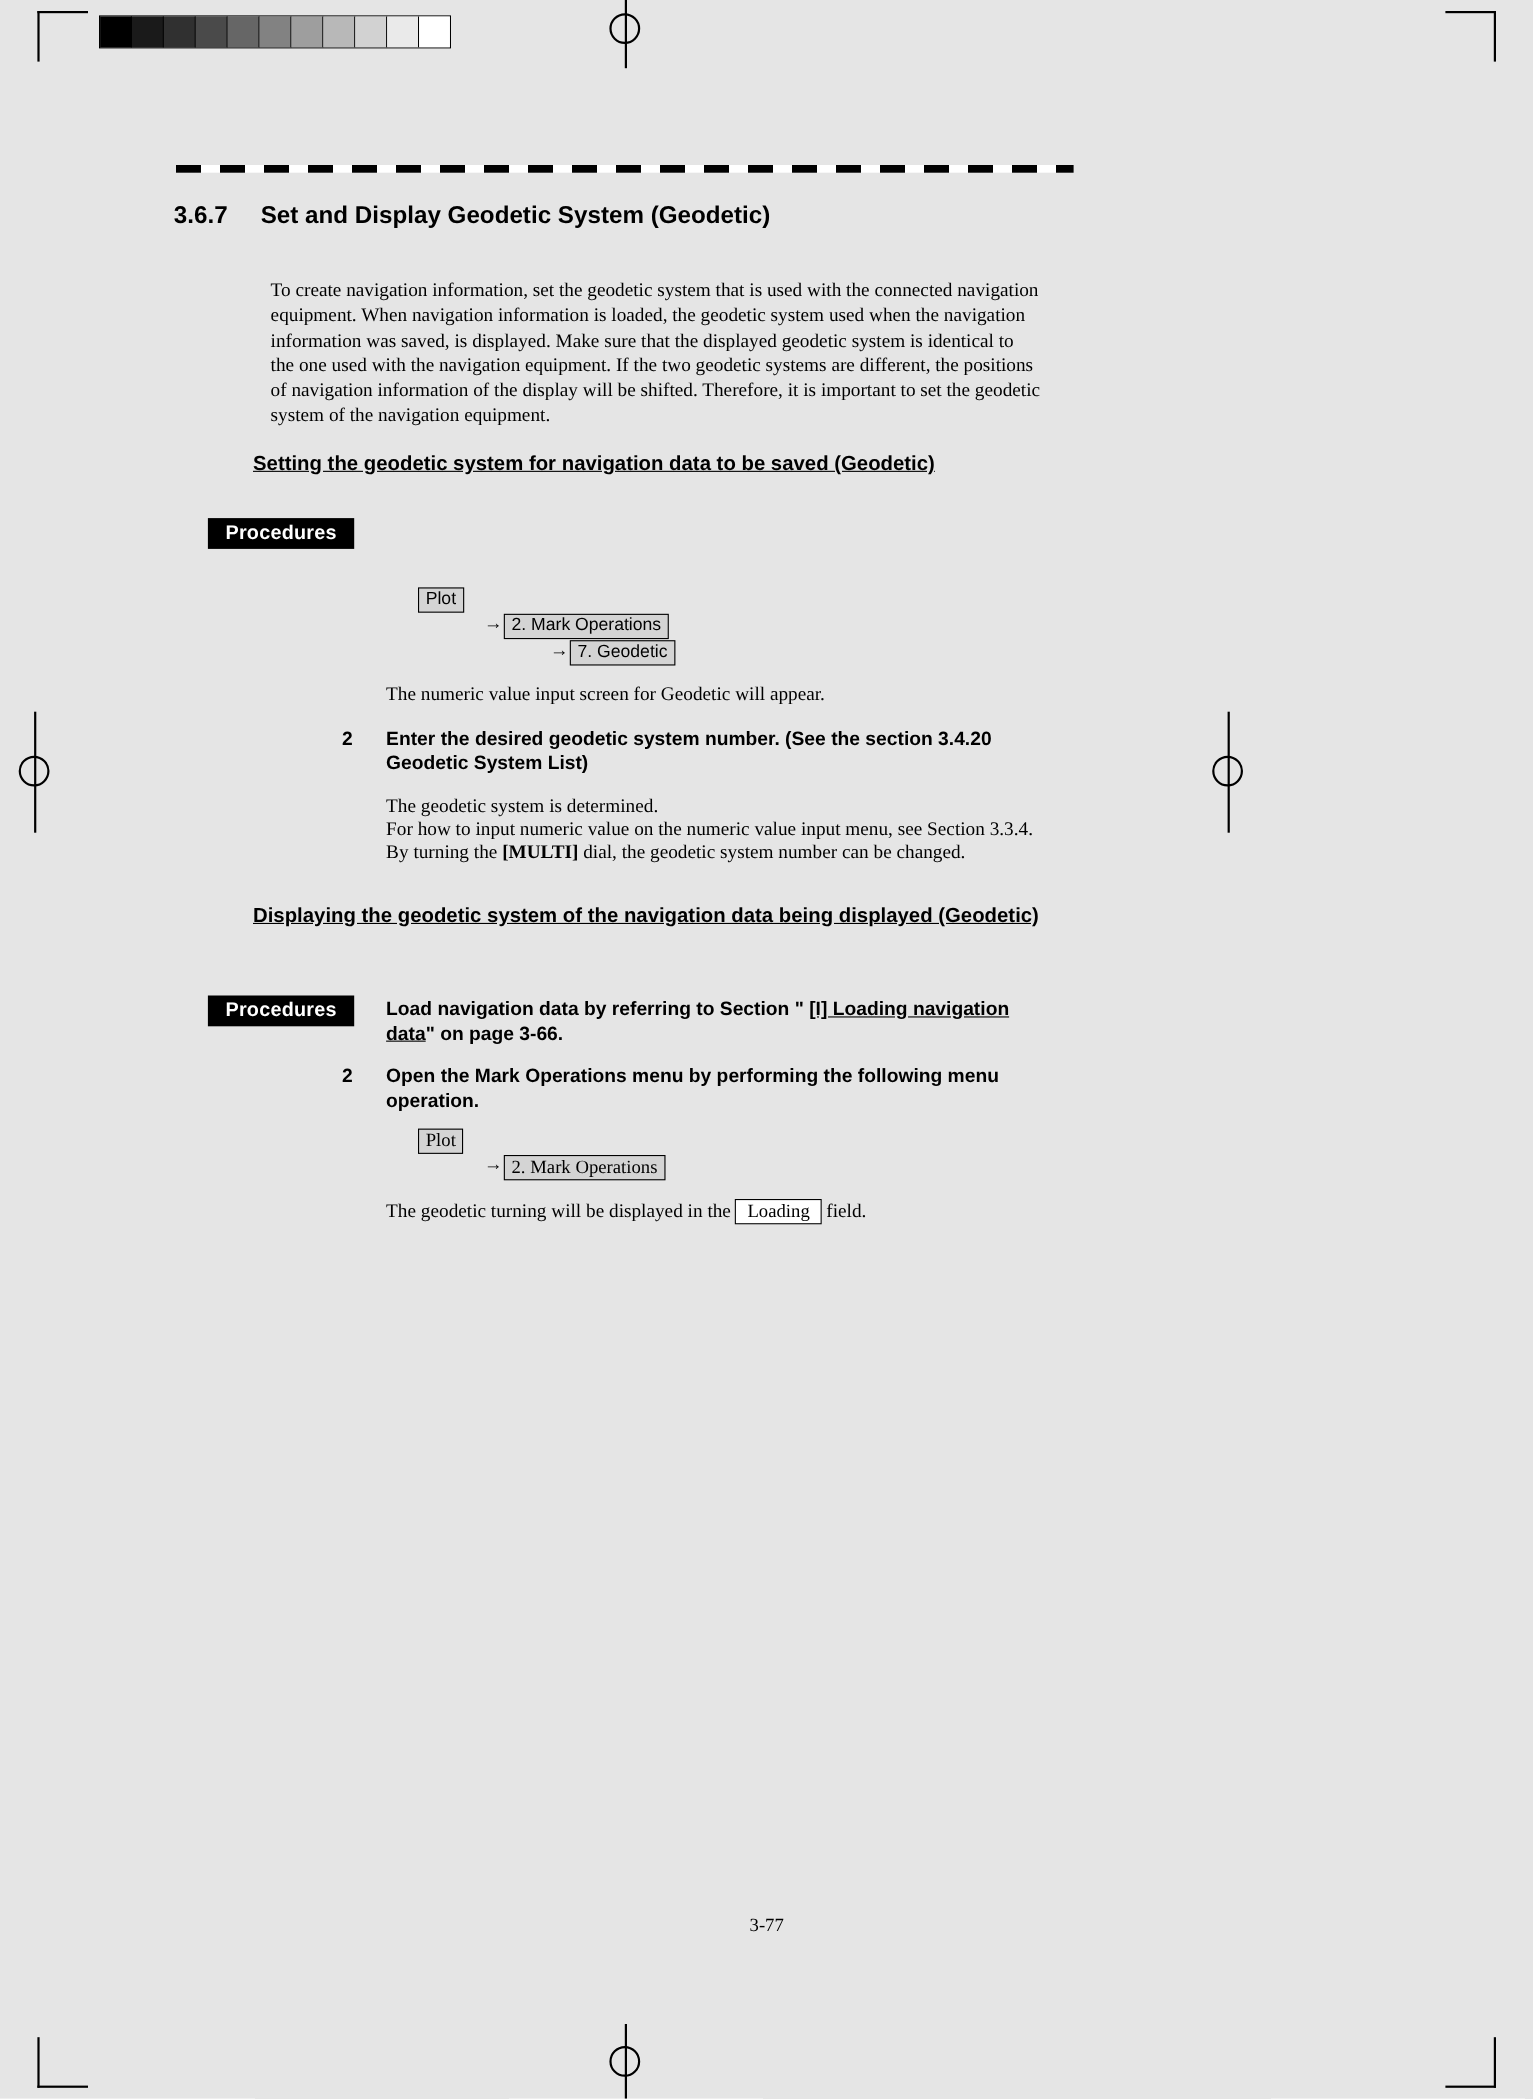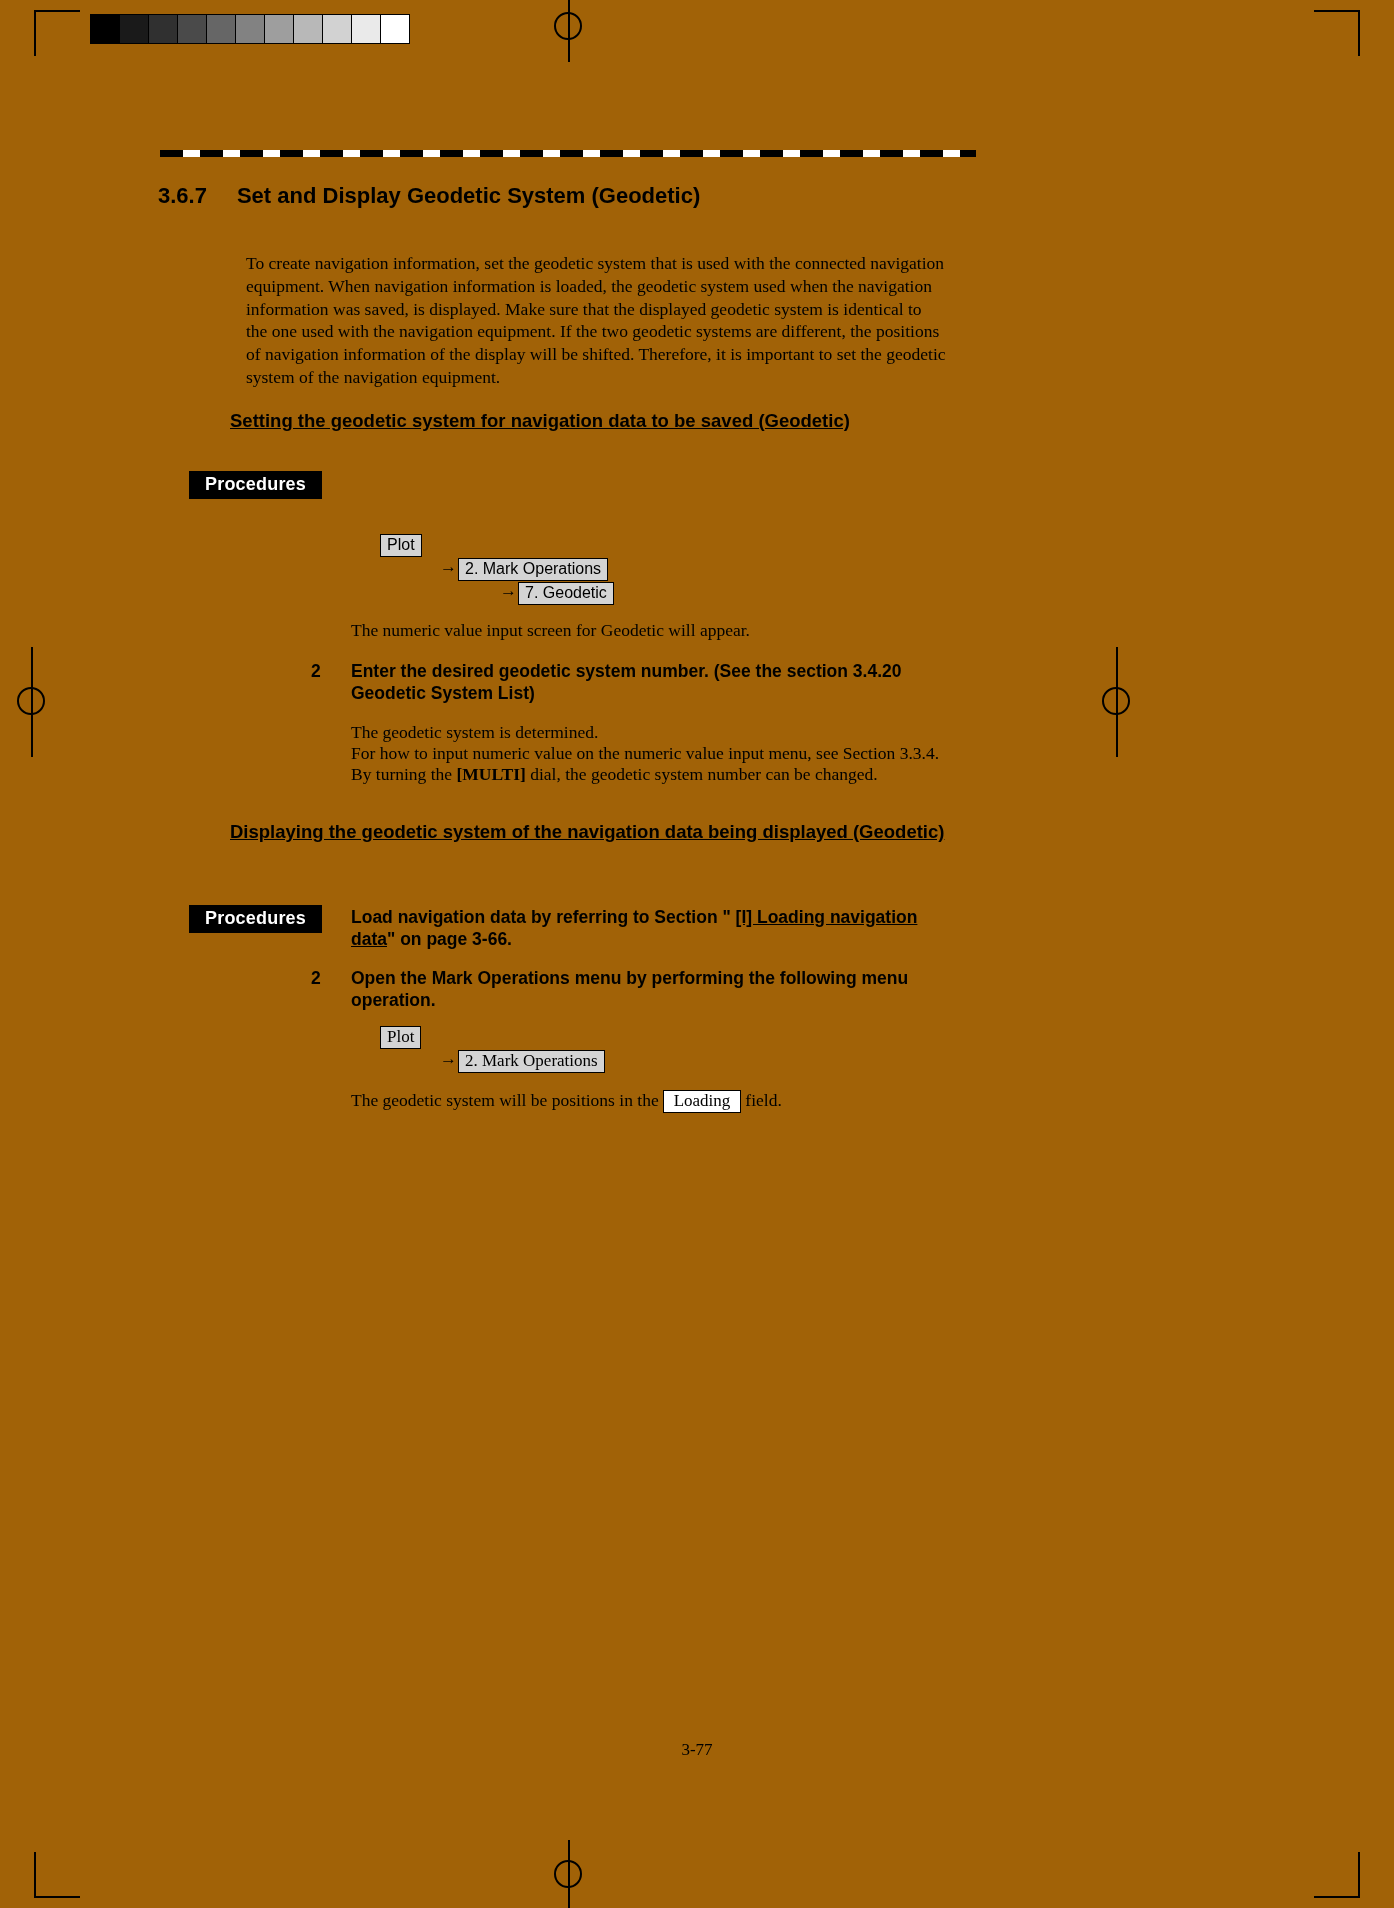--- a/index.html
+++ b/index.html
@@ -9,21 +9,21 @@
   }
   body {
     font-family: "Liberation Serif", serif;
     color: #000000;
   }
   #page {
     position: relative;
     width: 1394px;
     height: 1908px;
     overflow: hidden;
-    background: #a16207;
+    background: #e5e5e5;
     text-decoration: underline;
   }
 
   
   .gray-strip {
     position: absolute;
     left: 90px;
     top: 14px;
     display: flex;
     border: 1px solid #000;
@@ -326,18 +326,18 @@
     <div class="menu-row">
       <span class="menu-box serif">Plot</span>
     </div>
     <div class="menu-row indent-1">
       <span class="arrow">→</span>
       <span class="menu-box serif">2. Mark Operations</span>
     </div>
   </div>
 
   <div class="note note-3">
-    <span>The geodetic system will be positions in the</span><span class="field-box">Loading</span><span>field.</span>
+    <span>The geodetic turning will be displayed in the</span><span class="field-box">Loading</span><span>field.</span>
   </div>
 
   <div class="page-number">3-77</div>
 
 </div>
 
 </body></html>

